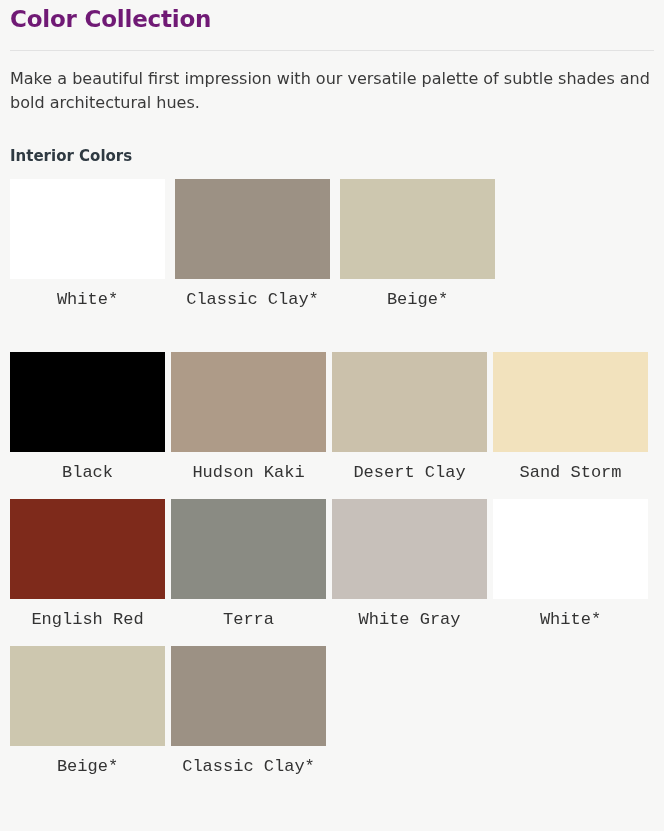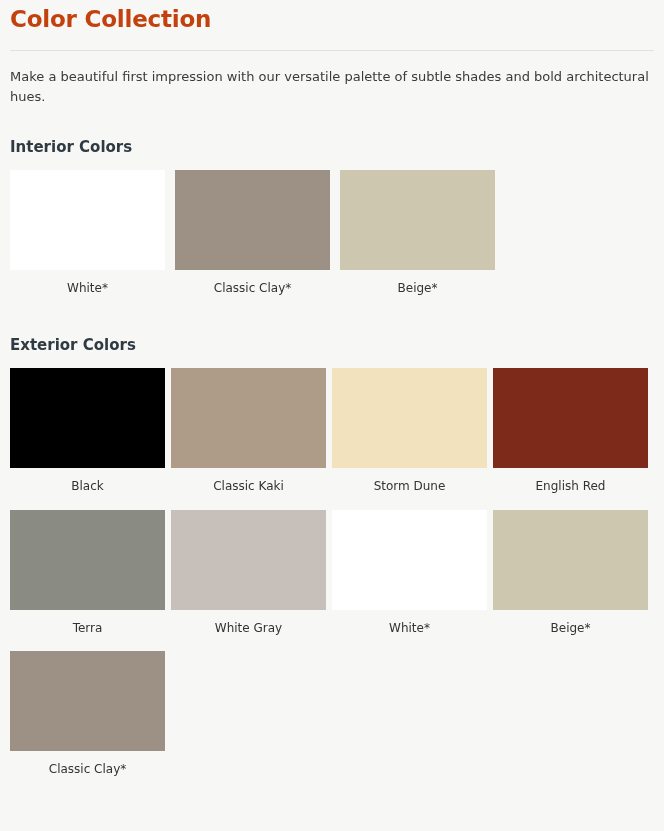--- a/index.html
+++ b/index.html
@@ -19,34 +19,34 @@
   }
 
   .page {
     padding: 0 10px;
   }
 
   
   .page-title {
     font-size: 23px;
     font-weight: bold;
-    color: #c2410c;
+    color: #701a75;
     letter-spacing: -0.2px;
     margin: 6px 0 0 0;
     line-height: 1.2;
   }
 
   .title-rule {
     height: 1px;
     background: #e2e2e2;
     margin: 16px 0 0 0;
   }
 
   .intro {
-    font-size: 13px;
+    font-size: 16px;
     line-height: 1.55;
     color: #3a3a3a;
     margin: 16px 0 0 0;
     max-width: 640px;
   }
 
   
   .section {
     margin-top: 31px;
   }
@@ -78,24 +78,25 @@
 
   .swatch-chip {
     width: 155px;
     height: 100px;
     display: block;
   }
 
   .swatch-label {
     display: block;
     text-align: center;
-    font-size: 12px;
+    font-size: 17px;
     color: #333333;
     padding: 11px 0 10px 0;
     line-height: 1.2;
+    font-family: Liberation Mono, monospace;
   }
 </style>
 </head>
 <body>
 
 <div class="page">
 
   <h1 class="page-title">Color Collection</h1>
 
   <div class="title-rule"></div>
@@ -114,33 +115,36 @@
             <span class="swatch-chip" style="background-color: rgb(156, 145, 132);"></span>
             <span class="swatch-label">Classic Clay*</span>
           </div>
           <div class="swatch-cell">
             <span class="swatch-chip" style="background-color: rgb(205, 199, 175);"></span>
             <span class="swatch-label">Beige*</span>
           </div>
         </div>
       </div>
       <div class="section">
-        <h2 class="section-title">Exterior Colors</h2>
         <div class="swatch-grid cols-4">
           <div class="swatch-cell">
             <span class="swatch-chip" style="background-color: rgb(0, 0, 0);"></span>
             <span class="swatch-label">Black</span>
           </div>
           <div class="swatch-cell">
             <span class="swatch-chip" style="background-color: rgb(174, 155, 136);"></span>
-            <span class="swatch-label">Classic Kaki</span>
+            <span class="swatch-label">Hudson Kaki</span>
+          </div>
+          <div class="swatch-cell">
+            <span class="swatch-chip" style="background-color: rgb(203, 193, 171);"></span>
+            <span class="swatch-label">Desert Clay</span>
           </div>
           <div class="swatch-cell">
             <span class="swatch-chip" style="background-color: rgb(242, 226, 189);"></span>
-            <span class="swatch-label">Storm Dune</span>
+            <span class="swatch-label">Sand Storm</span>
           </div>
           <div class="swatch-cell">
             <span class="swatch-chip" style="background-color: rgb(126, 42, 27);"></span>
             <span class="swatch-label">English Red</span>
           </div>
           <div class="swatch-cell">
             <span class="swatch-chip" style="background-color: rgb(138, 139, 131);"></span>
             <span class="swatch-label">Terra</span>
           </div>
           <div class="swatch-cell">

